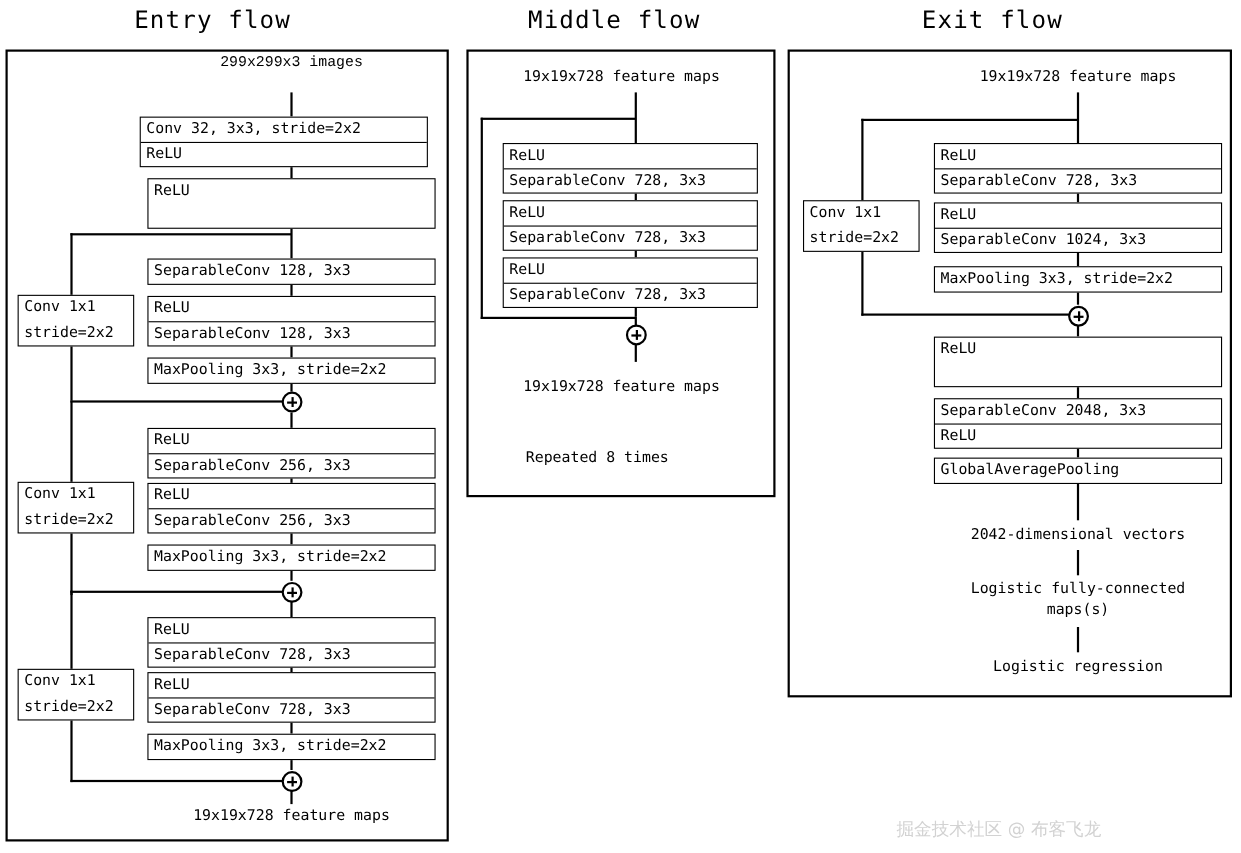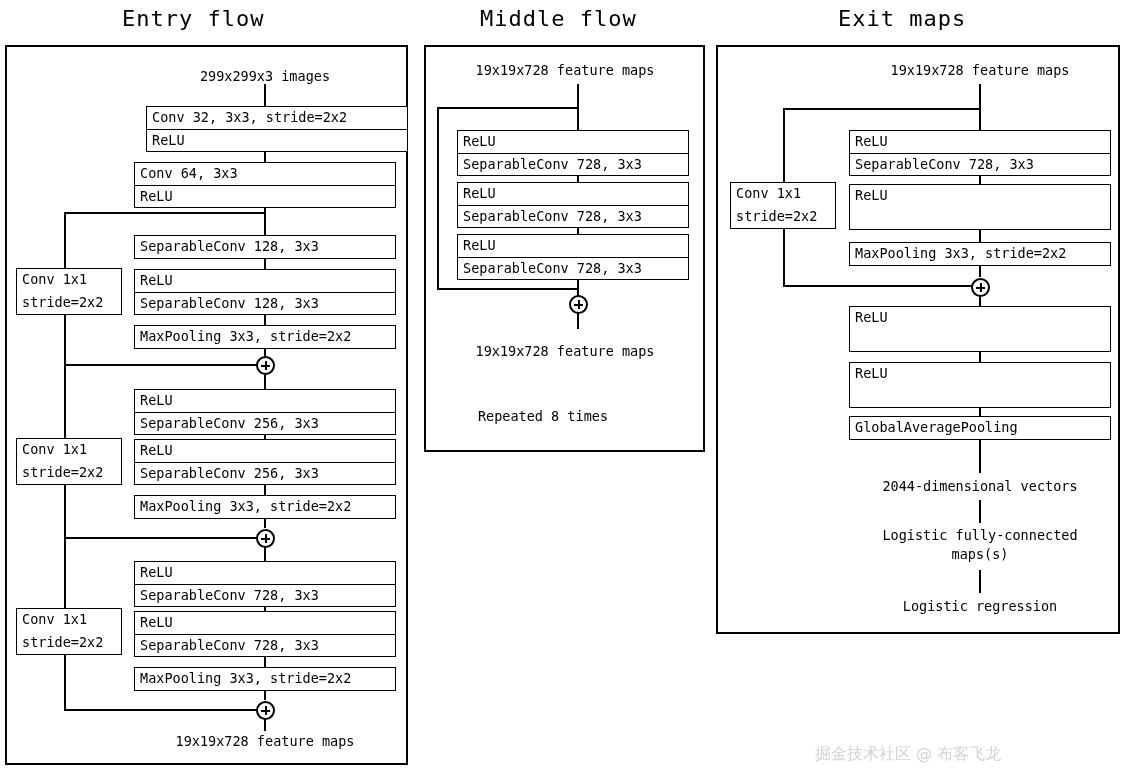--- a/index.html
+++ b/index.html
@@ -20,36 +20,35 @@
   .plus:before{left:3px;right:3px;top:7px;height:2px;}
   .plus:after{top:3px;bottom:3px;left:7px;width:2px;}
   .wm{position:absolute;font-size:16px;color:#d2d2d2;white-space:nowrap;
       font-family:"DejaVu Sans","Liberation Sans",sans-serif;}
 </style>
 </head>
 <body>
 
 <div class="flowtitle" style="left:122px;top:6px;">Entry flow</div>
 <div class="flowtitle" style="left:480px;top:6px;">Middle flow</div>
-<div class="flowtitle" style="left:838px;top:6px;">Exit maps</div>
+<div class="flowtitle" style="left:838px;top:6px;">Exit flow</div>
 
 <div class="panel" style="left:5px;top:45px;width:403px;height:720px;"></div>
 
-<div class="caption" style="left:130px;top:68px;width:270px;">299x299x3 images</div>
+<div class="caption" style="left:130px;top:50px;width:270px;font-family:Liberation Mono, monospace;">299x299x3 images</div>
 
 <div class="vline" style="left:263.9px;top:84px;height:22px;"></div>
 
-<div class="blk" style="left:146px;top:106px;width:262px;height:46px;">
+<div class="blk" style="left:127px;top:106px;width:262px;height:46px;">
   <div class="row">Conv 32, 3x3, stride=2x2</div>
   <div class="row">ReLU</div>
 </div>
 <div class="vline" style="left:263.9px;top:152px;height:10px;"></div>
 
 <div class="blk" style="left:134px;top:162px;width:262px;height:46px;">
-  <div class="row">Conv 64, 3x3</div>
   <div class="row">ReLU</div>
 </div>
 
 <div class="vline" style="left:263.9px;top:208px;height:27px;"></div>
 <div class="hline" style="left:64px;top:212px;width:201px;"></div>
 <div class="vline" style="left:64px;top:212px;height:152px;"></div>
 
 <div class="blk" style="left:16px;top:268px;width:106px;height:47px;">
   <div class="row" style="border-bottom:none;height:23px;">Conv 1x1</div>
   <div class="row">stride=2x2</div>
@@ -176,46 +175,48 @@
 </div>
 
 <div class="blk" style="left:849px;top:130px;width:262px;height:46px;">
   <div class="row">ReLU</div>
   <div class="row">SeparableConv 728, 3x3</div>
 </div>
 <div class="vline" style="left:978.9px;top:176px;height:8px;"></div>
 
 <div class="blk" style="left:849px;top:184px;width:262px;height:46px;">
   <div class="row">ReLU</div>
+  <div class="row">SeparableConv 1024, 3x3</div>
 </div>
 <div class="vline" style="left:978.9px;top:230px;height:12px;"></div>
 
 <div class="blk" style="left:849px;top:242px;width:262px;height:24px;">
   <div class="row">MaxPooling 3x3, stride=2x2</div>
 </div>
 <div class="vline" style="left:978.9px;top:266px;height:11px;"></div>
 <div class="plus" style="left:970.5px;top:277.5px;"></div>
 <div class="vline" style="left:978.9px;top:296px;height:10px;"></div>
 
 <div class="blk" style="left:849px;top:306px;width:262px;height:46px;">
   <div class="row">ReLU</div>
 </div>
 <div class="vline" style="left:978.9px;top:352px;height:10px;"></div>
 
 <div class="blk" style="left:849px;top:362px;width:262px;height:46px;">
+  <div class="row">SeparableConv 2048, 3x3</div>
   <div class="row">ReLU</div>
 </div>
 <div class="vline" style="left:978.9px;top:408px;height:8px;"></div>
 
 <div class="blk" style="left:849px;top:416px;width:262px;height:24px;">
   <div class="row">GlobalAveragePooling</div>
 </div>
 <div class="vline" style="left:978.9px;top:440px;height:33px;"></div>
 
-<div class="caption" style="left:845px;top:478px;width:270px;">2044-dimensional vectors</div>
+<div class="caption" style="left:845px;top:478px;width:270px;">2042-dimensional vectors</div>
 <div class="vline" style="left:978.9px;top:500px;height:23px;"></div>
 
 <div class="caption" style="left:845px;top:527px;width:270px;">Logistic fully-connected</div>
 <div class="caption" style="left:845px;top:546px;width:270px;">maps(s)</div>
 <div class="vline" style="left:978.9px;top:570px;height:23px;"></div>
 
 <div class="caption" style="left:845px;top:598px;width:270px;">Logistic regression</div>
 
 <div class="wm" style="left:815px;top:712px;margin-top:32px;">掘金技术社区 @ 布客飞龙</div>
 

